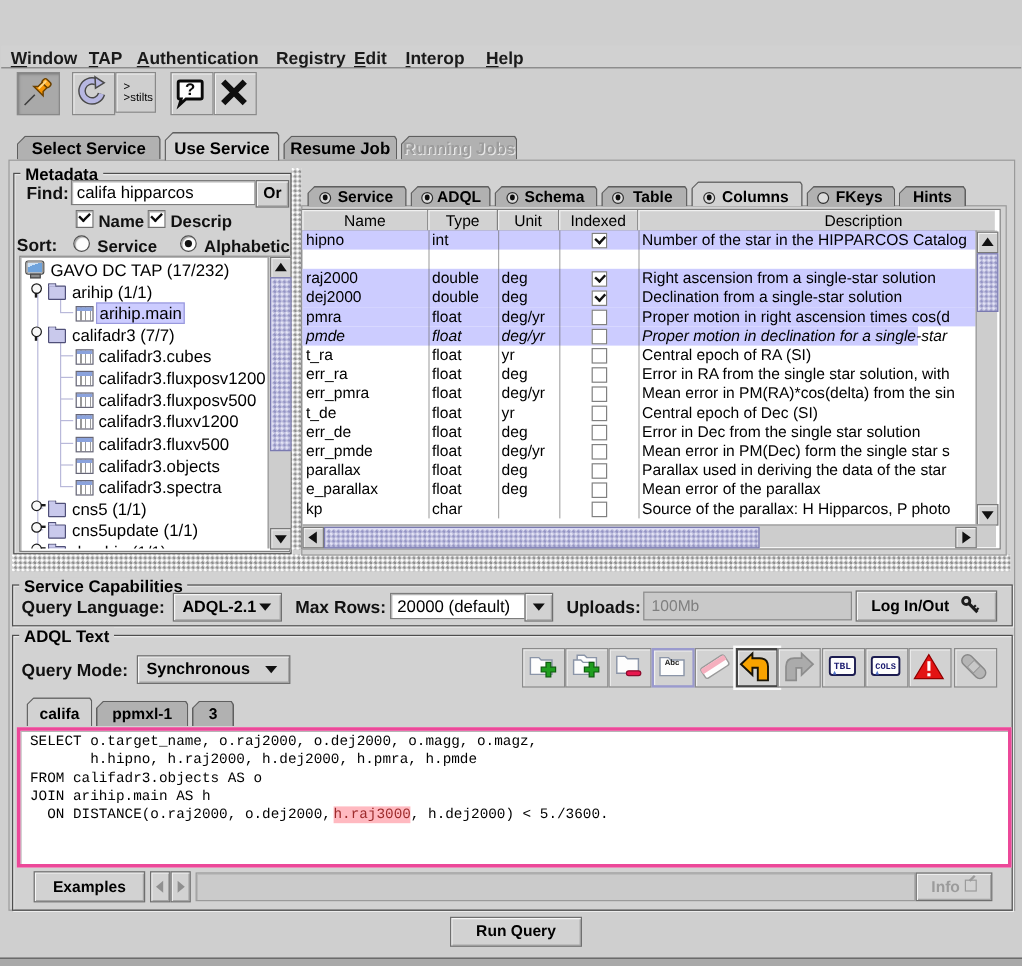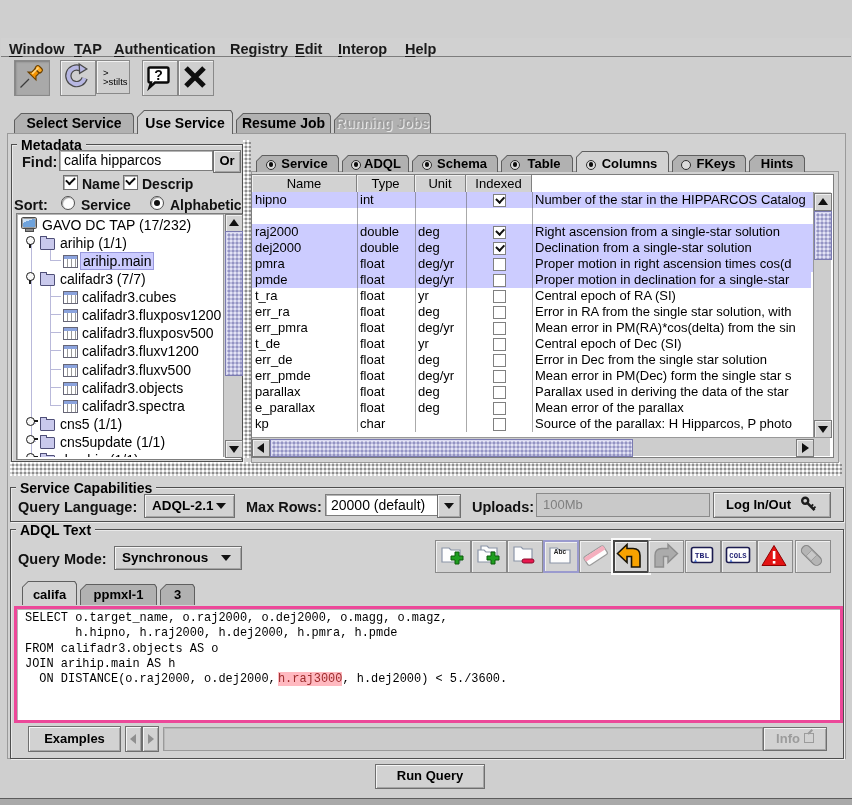--- a/index.html
+++ b/index.html
@@ -314,20 +314,21 @@
   <div class="stab" style="left:749px;width:56px;">
       <div class="sh"></div>
       <div class="in"></div>
       <div class="tx">Hints</div>
     </div>
   <div id="tblwrap">
     <div class="hcell" style="left:0;width:104px;">Name</div>
     <div class="hcell" style="left:105px;width:57px;">Type</div>
     <div class="hcell" style="left:163px;width:50px;">Unit</div>
     <div class="hcell" style="left:214px;width:65px;">Indexed</div>
+    <div class="hcell" style="left:280px;width:297px;border-right:none;text-indent:78px;">Description</div>
     <div class="row" style="top:17px;width:561px;background:#ccccff;">
         <span style="left:0;width:102px;">hipno</span>
         <span style="left:105px;width:55px;">int</span>
         <i class="tcheck" style="left:241px;">
           <i class="mk"></i>
         </i>
         <span style="left:280px;width:281px;">Number of the star in the HIPPARCOS Catalog</span>
       </div>
     <div class="row" style="top:49px;width:561px;background:#ccccff;">
         <span style="left:0;width:102px;">raj2000</span>
@@ -347,21 +348,21 @@
         </i>
         <span style="left:280px;width:281px;">Declination from a single-star solution</span>
       </div>
     <div class="row" style="top:81px;width:561px;background:#ccccff;">
         <span style="left:0;width:102px;">pmra</span>
         <span style="left:105px;width:55px;">float</span>
         <span style="left:163px;width:48px;">deg/yr</span>
         <i class="tcheck" style="left:241px;"></i>
         <span style="left:280px;width:281px;">Proper motion in right ascension times cos(d</span>
       </div>
-    <div class="row" style="top:97px;width:559px;background:#ccccff;">
+    <div class="row" style="top:97px;width:513px;background:#ccccff;font-style:italic;">
         <span style="left:0;width:102px;">pmde</span>
         <span style="left:105px;width:55px;">float</span>
         <span style="left:163px;width:48px;">deg/yr</span>
         <i class="tcheck" style="left:241px;"></i>
         <span style="left:280px;width:281px;">Proper motion in declination for a single-star</span>
       </div>
     <div class="row" style="top:113px;width:561px;">
         <span style="left:0;width:102px;">t_ra</span>
         <span style="left:105px;width:55px;">float</span>
         <span style="left:163px;width:48px;">yr</span>

